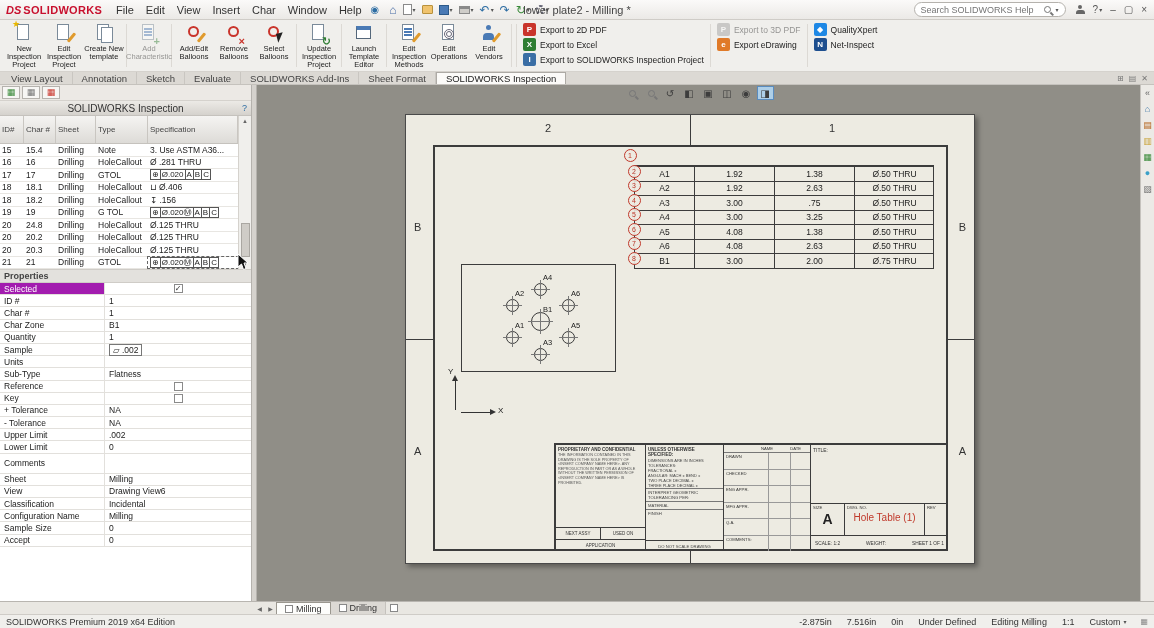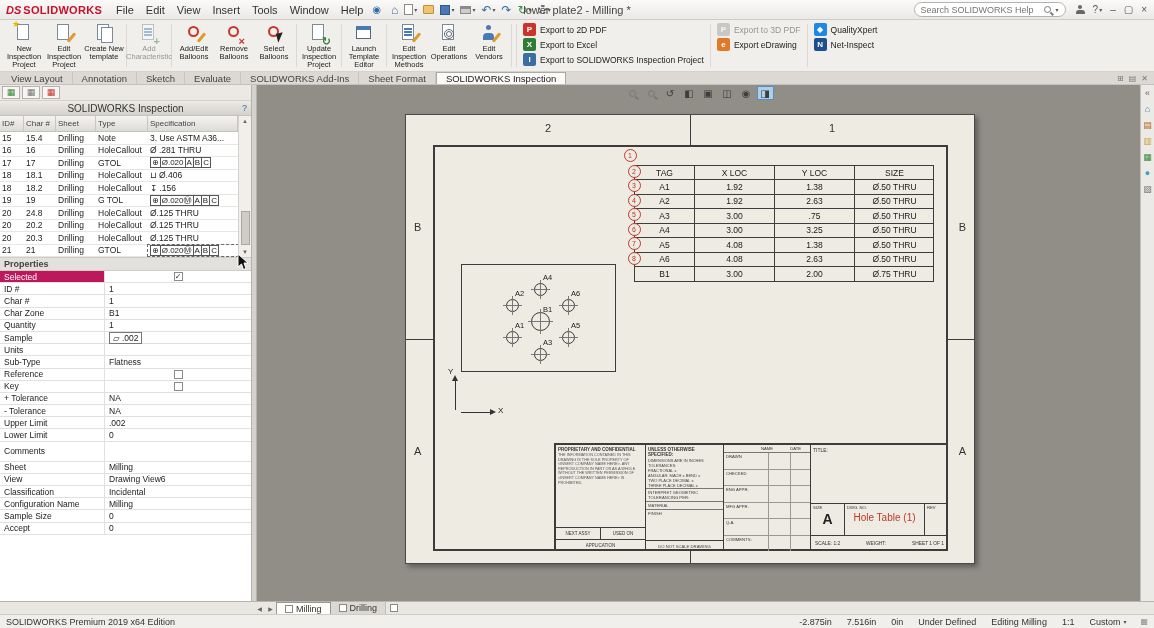--- a/index.html
+++ b/index.html
@@ -71,37 +71,37 @@
 
 
 #leftpanel { width:252px; background:#fff; border-right:1px solid #b5b2ad; display:flex; flex-direction:column; }
 #minitabs { flex:0 0 15px; display:flex; gap:2px; padding:1px 2px; background:#ece9e5; border-bottom:1px solid #d5d2cd; align-items:center;}
 .minitab { width:18px; height:13px; border:1px solid #b5b2ad; background:#f7f6f4; display:flex; align-items:center; justify-content:center; font-size:9px; line-height:9px;}
 #panel-header { flex:0 0 15px; background:linear-gradient(#eceae6,#d5d2cd); border-bottom:1px solid #c5c2bd; display:flex; align-items:center; justify-content:center; position:relative; font-size:10px; color:#333;}
 #panel-help { position:absolute; right:4px; color:#2d6da3; font-size:9px;}
 .secbar { flex:0 0 13px; background:#e3e1dd; border-bottom:1px solid #cfccc7; display:flex; align-items:center; padding-left:4px; font-size:9px; font-weight:bold; color:#444;}
 #tree-wrap { display:flex; flex:0 0 137px; border-bottom:1px solid #cfccc7;}
 #tree-table { flex:1; overflow:hidden; background:#fff;}
-.t-head { display:flex; height:16px; background:linear-gradient(#f5f4f2,#dddbd7); border-bottom:1px solid #c5c2bd; font-size:8px; color:#444;}
+.t-head { display:flex; height:28px; background:linear-gradient(#f5f4f2,#dddbd7); border-bottom:1px solid #c5c2bd; font-size:8px; color:#444;}
 .t-head .tc { border-right:1px solid #c9c6c1; display:flex; align-items:center; padding-left:2px;}
 .t-row { display:flex; height:12.5px; border-bottom:1px solid #e8e6e2; font-size:8.5px; align-items:center; background:#fff;}
 .tc { overflow:hidden; white-space:nowrap; padding-left:2px;}
 .c-id{ width:24px; flex:0 0 24px;} .c-char{ width:32px; flex:0 0 32px;} .c-sheet{ width:40px; flex:0 0 40px;} .c-type{ width:52px; flex:0 0 52px;} .c-spec{ flex:1;}
 .fcf { display:inline-flex; border:1px solid #555; background:#fff;}
 .fcf b { font-weight:normal; padding:0 1px; border-right:1px solid #555; font-size:8px; line-height:9px;}
 .fcf b:last-child { border-right:none;}
 .focus-spec { outline:1px dashed #666; }
 #tree-scroll { width:13px; background:#f0efec; border-left:1px solid #d5d2cd; display:flex; flex-direction:column; align-items:center;}
 .sarrow { font-size:6px; color:#666; height:10px; display:flex; align-items:center;}
 #sthumb { width:9px; height:34px; background:#cfccc7; border:1px solid #aaa7a2; margin-top:auto; margin-bottom:2px;}
 #prop-rows { flex:1 1 auto; overflow:hidden; background:#fff;}
 .p-row { display:flex; height:12.2px; border-bottom:1px solid #e2e0dc; font-size:8.5px; align-items:stretch;}
 .p-row.tall { height:20px; }
 .p-label { width:105px; flex:0 0 105px; padding-left:4px; border-right:1px solid #e2e0dc; display:flex; align-items:center; color:#222;}
-.p-row.selected .p-label { background:#be185d; color:#fff;}
+.p-row.selected .p-label { background:#a21caf; color:#fff;}
 .p-value { flex:1; padding-left:4px; display:flex; align-items:center; color:#222;}
 .p-value.center { justify-content:center; padding-left:0;}
 .cb { width:9px; height:9px; border:1px solid #8a8a8a; background:#fff; font-size:8px; line-height:8px; text-align:center; color:#333;}
 .frame { border:1px solid #777; padding:0 3px; font-size:8.5px;}
 
 
 #splitter { width:5px; background:#d5d2cd; border-right:1px solid #b5b2ad; }
 
 
 #graphics { flex:1; position:relative; background:#908e87; overflow:hidden; }
@@ -187,21 +187,21 @@
   <div id="titlebar">
     <div id="logo">
       <span class="ds">DS</span>
       <span class="sw">SOLIDWORKS</span>
     </div>
     <div id="menus">
         <span class="menu">File</span>
         <span class="menu">Edit</span>
         <span class="menu">View</span>
         <span class="menu">Insert</span>
-        <span class="menu">Tools</span>
+        <span class="menu">Char</span>
         <span class="menu">Window</span>
         <span class="menu">Help</span>
       </div>
     <span class="pin">◉</span>
     <div id="quickbar">
         <span class="qa">
           <span class="glyph" style="color:#4a6da7">⌂</span>
         </span>
         <span class="qa">
           <i class="qi-page"></i>
@@ -654,26 +654,20 @@
         </div>
 
       <div id="sheet">
         <div id="sheet-inner"></div>
         <div class="tick" style="left:284px;top:0;width:1px;height:30px;"></div>
         <div class="tick" style="left:284px;bottom:0;width:1px;height:12px;"></div>
         <div class="tick" style="left:0;top:224px;width:27px;height:1px;"></div>
         <div class="tick" style="right:0;top:224px;width:26px;height:1px;"></div>
 
         <div id="hole-table">
-            <div class="h-row h-head">
-              <span class="h-cell">TAG</span>
-              <span class="h-cell">X LOC</span>
-              <span class="h-cell">Y LOC</span>
-              <span class="h-cell">SIZE</span>
-            </div>
             <div class="h-row">
               <span class="h-cell">A1</span>
               <span class="h-cell">1.92</span>
               <span class="h-cell">1.38</span>
               <span class="h-cell">Ø.50 THRU</span>
             </div>
             <div class="h-row">
               <span class="h-cell">A2</span>
               <span class="h-cell">1.92</span>
               <span class="h-cell">2.63</span>

